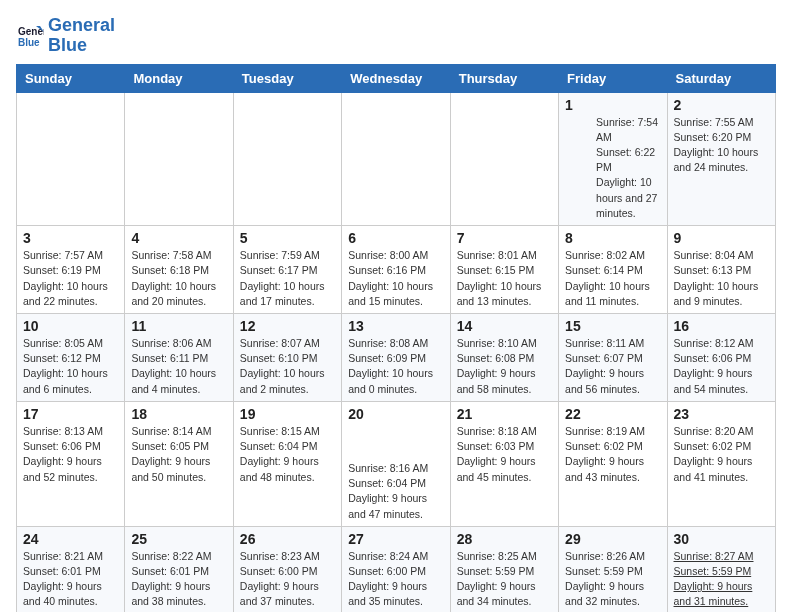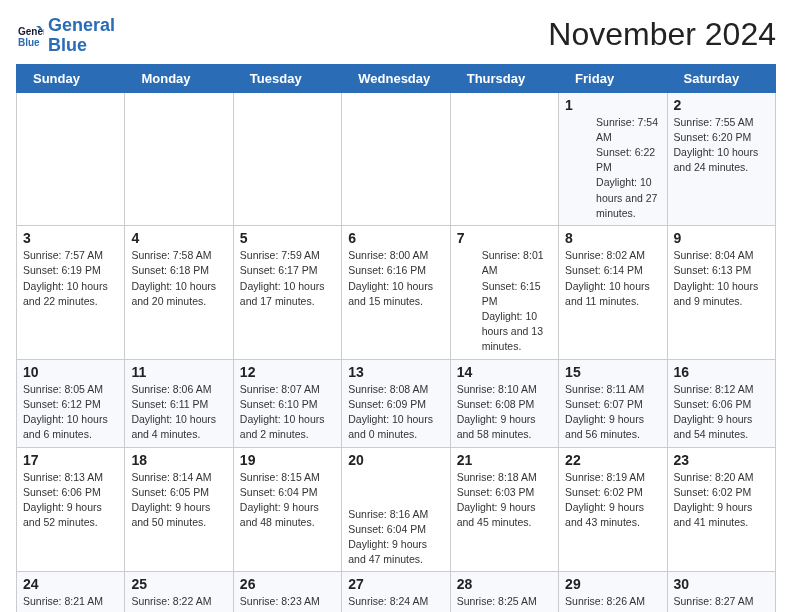--- a/index.html
+++ b/index.html
@@ -48,21 +48,21 @@
     }
     table {
       width: 100%;
       border-collapse: collapse;
       font-size: 11px;
     }
     thead th {
       background: #2a6cb5;
       color: #fff;
       text-align: left;
-      padding: 6px 16px;
+      padding: 6px 8px;
       font-size: 13px;
       font-weight: bold;
       border: 1px solid #2a6cb5;
     }
     tbody td {
       vertical-align: top;
       border: 1px solid #ccc;
       padding: 4px 6px;
       width: 14.28%;
       min-height: 80px;
@@ -99,21 +99,20 @@
       <polygon points="20,4 28,10 24,4" fill="#2a6cb5"></polygon>
     </svg>
     <div>
       <div class="logo-text">
         <span>General</span><br>
         <span style="color:#2a6cb5">Blue</span>
       </div>
     </div>
   </div>
   <div class="title-block">
-    <div class="month-year">November 2024</div>
   </div>
 </div>
 
 <table>
   <thead>
     <tr id="header-row">
         <th>Sunday</th>
         <th>Monday</th>
         <th>Tuesday</th>
         <th>Wednesday</th>
@@ -162,21 +161,21 @@
 Daylight: 10 hours and 17 minutes.</div>
         </td>
         <td>
           <span class="day-num">6</span>
           <div class="day-info" style="white-space: pre-line;">Sunrise: 8:00 AM
 Sunset: 6:16 PM
 Daylight: 10 hours and 15 minutes.</div>
         </td>
         <td>
           <span class="day-num">7</span>
-          <div class="day-info" style="white-space: pre-line; margin-left: 25px;">Sunrise: 8:01 AM
+          <div class="day-info" style="white-space: pre-line;">Sunrise: 8:01 AM
 Sunset: 6:15 PM
 Daylight: 10 hours and 13 minutes.</div>
         </td>
         <td>
           <span class="day-num">8</span>
           <div class="day-info" style="white-space: pre-line;">Sunrise: 8:02 AM
 Sunset: 6:14 PM
 Daylight: 10 hours and 11 minutes.</div>
         </td>
         <td>
@@ -306,19 +305,19 @@
 Daylight: 9 hours and 34 minutes.</div>
         </td>
         <td>
           <span class="day-num">29</span>
           <div class="day-info" style="white-space: pre-line;">Sunrise: 8:26 AM
 Sunset: 5:59 PM
 Daylight: 9 hours and 32 minutes.</div>
         </td>
         <td>
           <span class="day-num">30</span>
-          <div class="day-info" style="white-space: pre-line;">Sunrise: 8:27 AM
+          <div class="day-info" style="white-space: pre-line; text-decoration: underline;">Sunrise: 8:27 AM
 Sunset: 5:59 PM
 Daylight: 9 hours and 31 minutes.</div>
         </td>
       </tr>
     </tbody>
 </table>
 
 </body></html>

